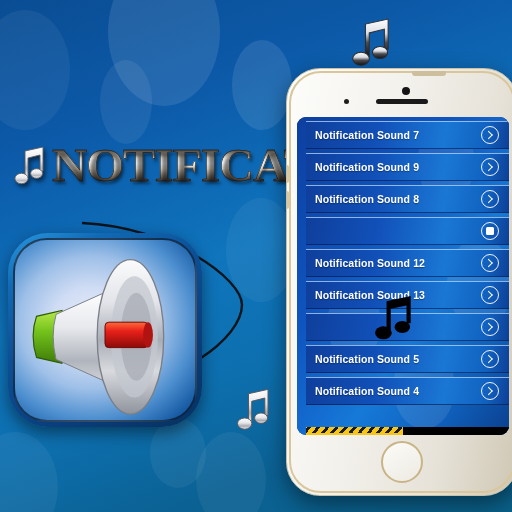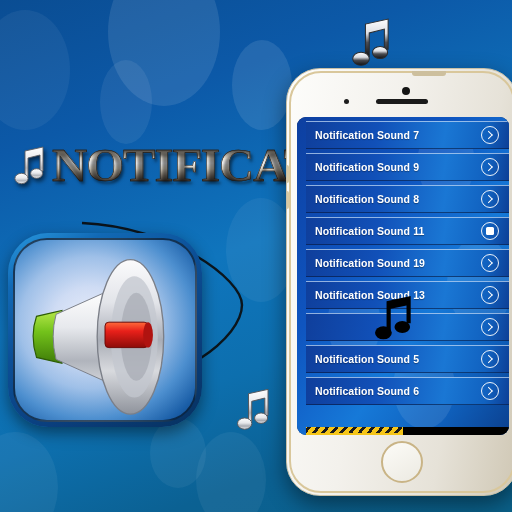--- a/index.html
+++ b/index.html
@@ -401,27 +401,26 @@
               <div class="chev"></div>
             </div>
           </div>
           <div class="row">
             <div class="row-label">Notification Sound 8</div>
             <div class="row-btn">
               <div class="chev"></div>
             </div>
           </div>
           <div class="row">
-            <div class="row-label">Notification Sound 11</div>
             <div class="row-btn">
               <div class="stop-sq"></div>
             </div>
           </div>
           <div class="row">
-            <div class="row-label">Notification Sound 19</div>
+            <div class="row-label">Notification Sound 12</div>
             <div class="row-btn">
               <div class="chev"></div>
             </div>
           </div>
           <div class="row">
             <div class="row-label">Notification Sound 13</div>
             <div class="row-btn">
               <div class="chev"></div>
             </div>
           </div>
@@ -430,21 +429,21 @@
               <div class="chev"></div>
             </div>
           </div>
           <div class="row">
             <div class="row-label">Notification Sound 5</div>
             <div class="row-btn">
               <div class="chev"></div>
             </div>
           </div>
           <div class="row">
-            <div class="row-label">Notification Sound 6</div>
+            <div class="row-label">Notification Sound 4</div>
             <div class="row-btn">
               <div class="chev"></div>
             </div>
           </div>
         </div>
 
       <svg class="overlay-note" style="left:78px;top:-4px;width:100%;height:100%;" viewBox="0 0 212 318">
         <g transform="translate(0,182) scale(1.05)">
           <path d="M11,34 L11,6 L34,1 L34,27 L30,27 L30,10 L15,13 L15,34 Z" fill="#000000"></path>
           <ellipse cx="8" cy="36" rx="8" ry="6.2" fill="#000000"></ellipse>

